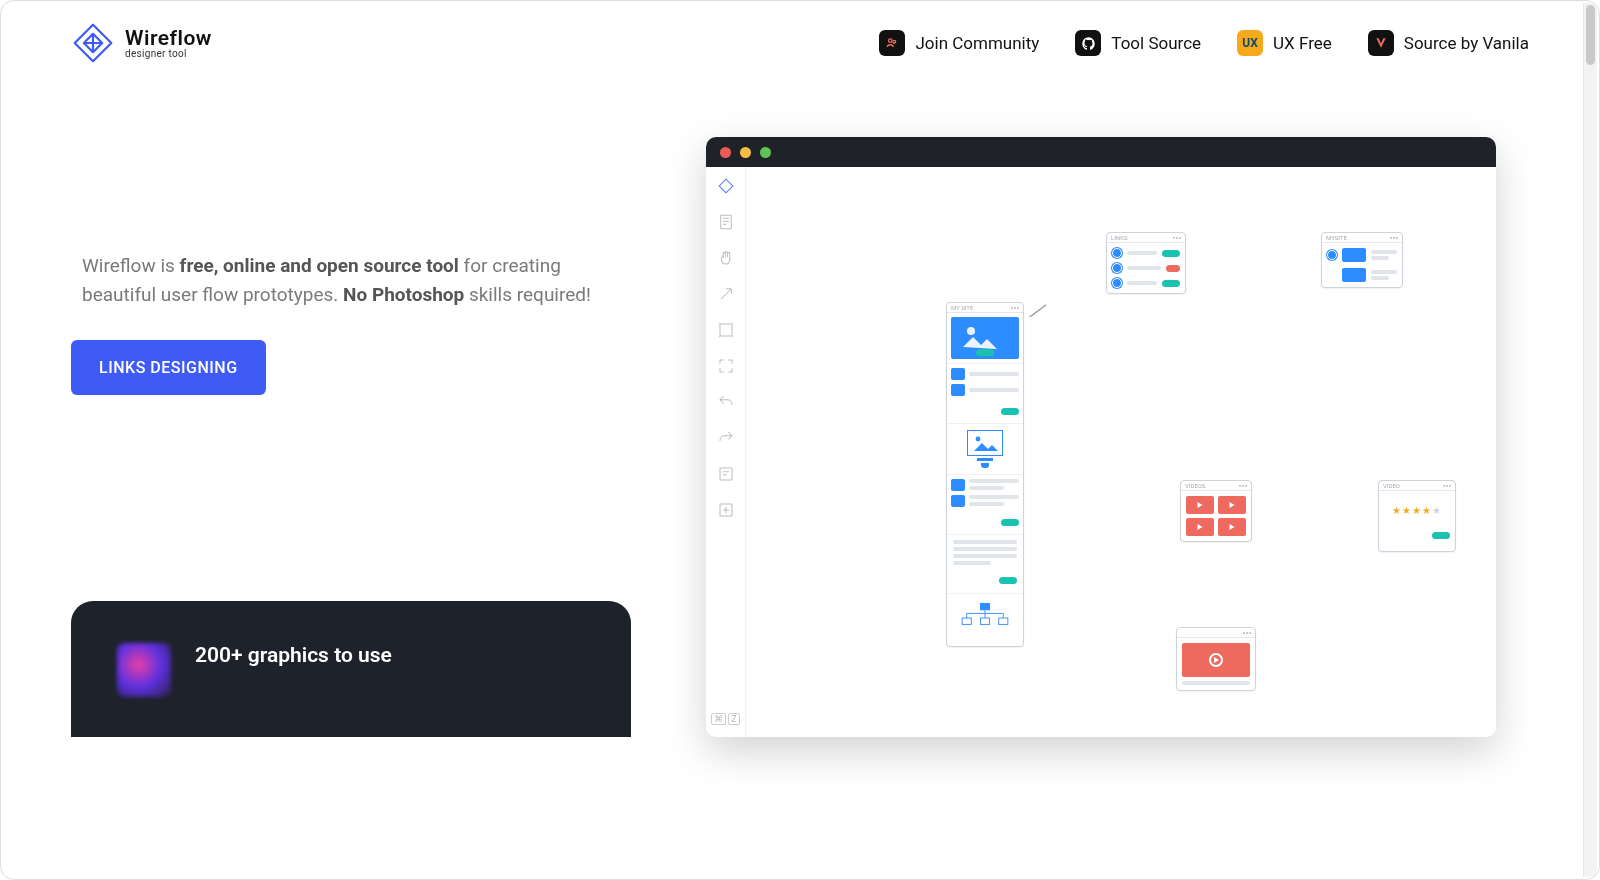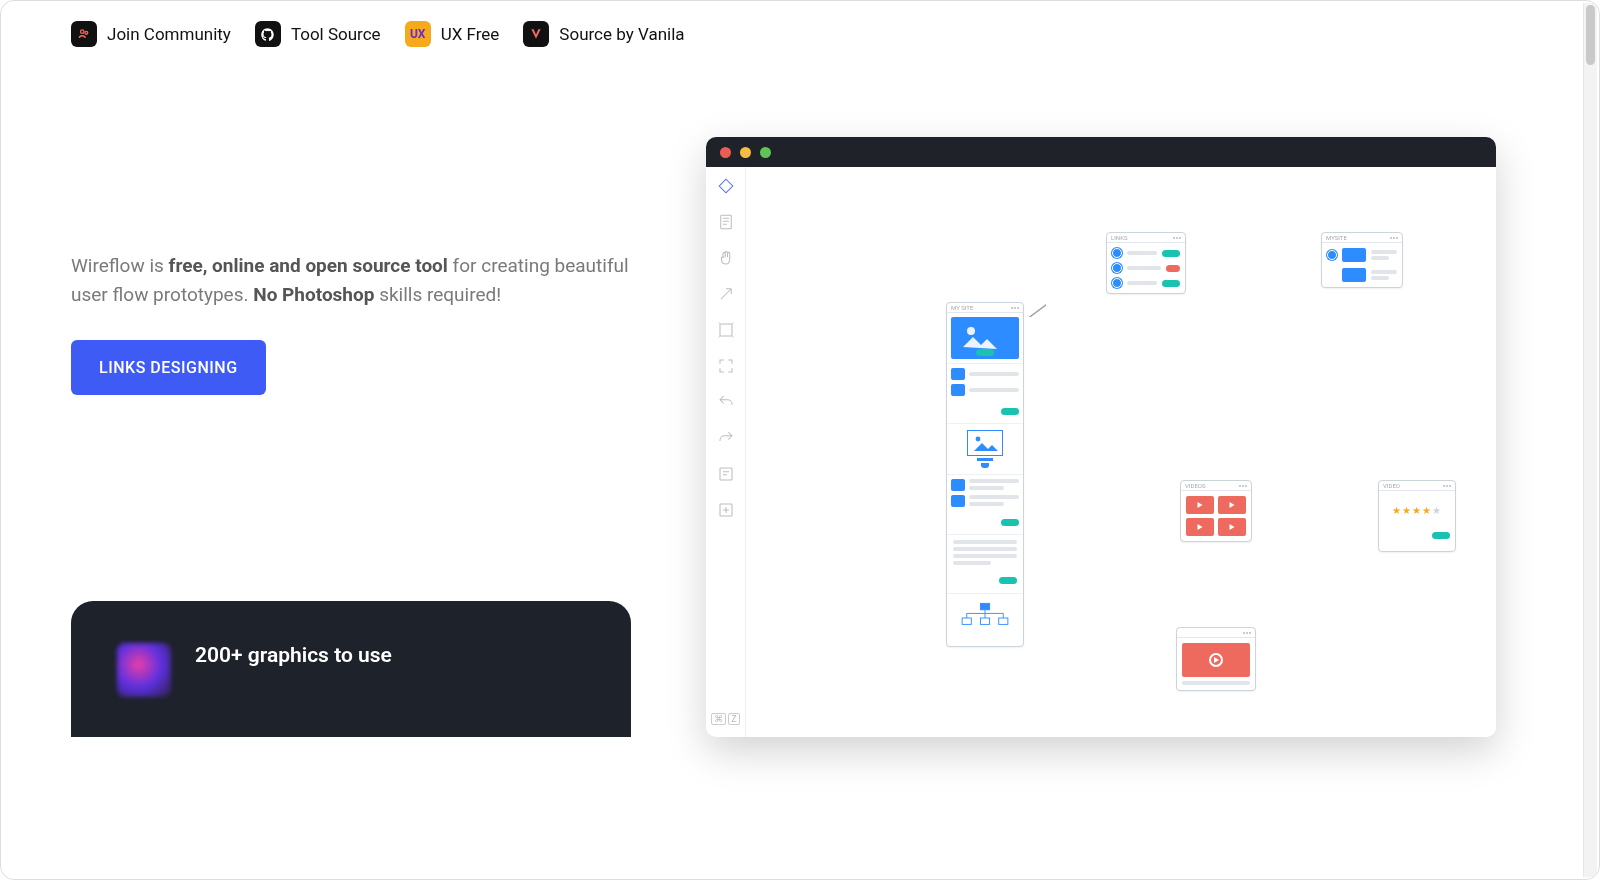--- a/index.html
+++ b/index.html
@@ -22,37 +22,37 @@
   }
   .logo-wrap {
     display: flex;
     align-items: center;
     gap: 10px;
   }
   .logo-icon { width: 44px; height: 44px; }
   .logo-text-wrap { display:flex; flex-direction:column; line-height:1.05; }
   .logo-name { font-size: 21px; font-weight: 600; color: #111; letter-spacing:.5px;}
   .logo-sub { font-size: 10px; color: #333; letter-spacing:.3px;}
-  .nav { display:flex; align-items:center; gap: 24px; }
+  .nav { display:flex; align-items:center; gap: 36px; }
   .nav-item { display:flex; align-items:center; gap:10px; color:#111; font-size:17px; cursor:pointer; }
   .nav-badge {
     width:26px; height:26px; border-radius:6px;
     display:flex; align-items:center; justify-content:center;
     font-weight:700; font-size:12px;
   }
   .badge-dark  { background:#111; color:#f66; }
   .badge-dark2 { background:#111; color:#fff; }
-  .badge-ux    { background:#f6a91a; color:#6d28d9; }
+  .badge-ux    { background:#f6a91a; color:#0c4a6e; }
   
   .hero-left {
     position:absolute;
     left:70px; top:250px; width:560px;
   }
   .hero-title { font-size:36px; font-weight:500; color:#111; margin-bottom:28px; letter-spacing:.2px;}
-  .hero-desc { font-size:19px; color:#7a7a7a; line-height:1.55; margin-bottom:30px;}
+  .hero-desc { font-size:19px; color:#7a7a7a; line-height:1.55; margin-bottom:30px;margin-left:11px;}
   .hero-desc b { color:#555; font-weight:700; }
   .cta-btn {
     display:inline-block;
     background:#3f5bf6;
     color:#fff;
     font-size:16px;
     letter-spacing:.5px;
     font-weight:500;
     padding:18px 28px;
     border-radius:6px;
@@ -139,20 +139,34 @@
   .scrollbar {
     position:absolute; right:2px; top:2px; bottom:2px; width:14px;
     background:#f3f3f3; border-left:1px solid #e6e6e6;
   }
   .scrollbar .thumb{position:absolute;left:2px;right:2px;top:2px;height:60px;background:#c9c9c9;border-radius:6px;}
 </style>
 </head>
 <body>
 
 <header class="header">
+  <div class="logo-wrap">
+    <svg class="logo-icon" viewBox="0 0 48 48">
+      <g fill="none" stroke="#3f5bf6" stroke-width="2.4" stroke-linejoin="round">
+        <path d="M24 4 L44 24 L24 44 L4 24 Z"></path>
+        <path d="M14 24 L24 14 L34 24 L24 34 Z"></path>
+        <path d="M24 14 L24 34"></path>
+        <path d="M14 24 L34 24"></path>
+      </g>
+    </svg>
+    <div class="logo-text-wrap">
+      <span class="logo-name">Wireflow</span>
+      <span class="logo-sub">designer tool</span>
+    </div>
+  </div>
   <nav class="nav">
     <div class="nav-item">
       <span class="nav-badge badge-dark">
         <svg width="14" height="14" viewBox="0 0 24 24" fill="none" stroke="#ef6a5e" stroke-width="2.2">
             <circle cx="9" cy="8" r="3"></circle>
             <circle cx="16" cy="10" r="2.4"></circle>
             <path d="M4 19c0-3 3-4 5-4s5 1 5 4"></path>
           </svg>
       </span>
       <span>Join Community</span>

